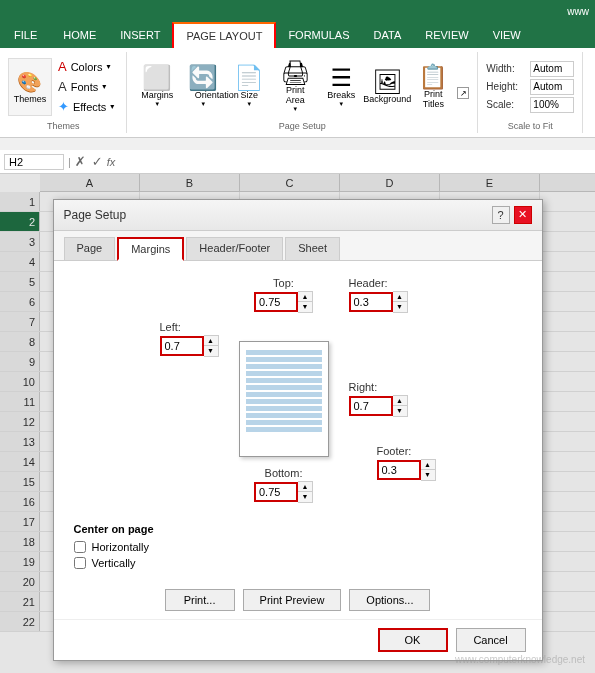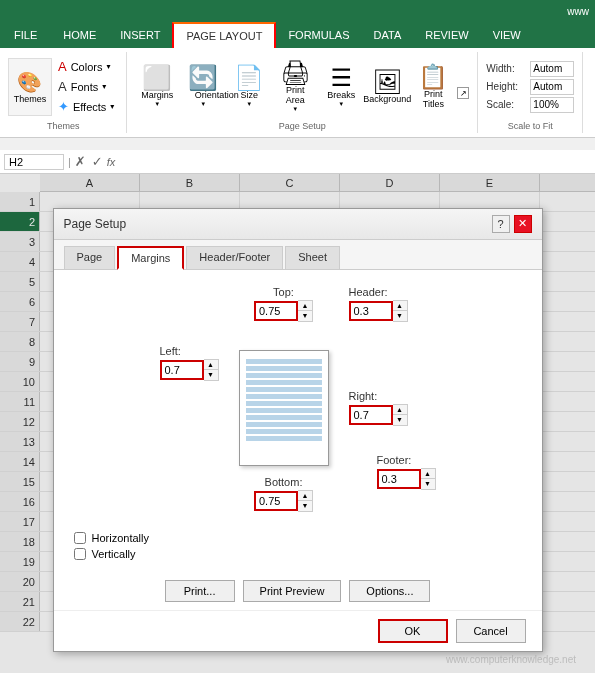--- a/index.html
+++ b/index.html
@@ -315,21 +315,21 @@
       display: flex;
       justify-content: center;
       gap: 20px;
       align-items: flex-start;
     }
     .margin-left-col {
       display: flex;
       flex-direction: column;
       align-items: flex-start;
       justify-content: center;
-      margin-top: 59px;
+      margin-top: 44px;
     }
     .margin-center-col {
       display: flex;
       flex-direction: column;
       align-items: center;
     }
     .margin-right-col {
       display: flex;
       flex-direction: column;
       align-items: flex-start;
@@ -425,21 +425,21 @@
       height: 12px;
     }
     .checkbox-label {
       font-size: 11px;
     }
 
     
     .watermark {
       position: absolute;
       bottom: 20px;
-      right: 19px;
+      right: 10px;
       color: rgba(150,150,150,0.5);
       font-size: 10px;
       pointer-events: none;
     }
 
     
     .dialog-bottom {
       display: flex;
       justify-content: flex-end;
       padding: 8px 16px;
@@ -926,20 +926,21 @@
                 <div class="spinner-btns">
                   <div class="spinner-btn">▲</div>
                   <div class="spinner-btn">▼</div>
                 </div>
               </div>
             </div>
           </div>
         </div>
 
         <div class="center-section">
+          <div class="center-title">Center on page</div>
           <div class="checkbox-row">
             <input type="checkbox" style="">
             <span class="checkbox-label">Horizontally</span>
           </div>
           <div class="checkbox-row">
             <input type="checkbox" style="">
             <span class="checkbox-label">Vertically</span>
           </div>
         </div>
 

